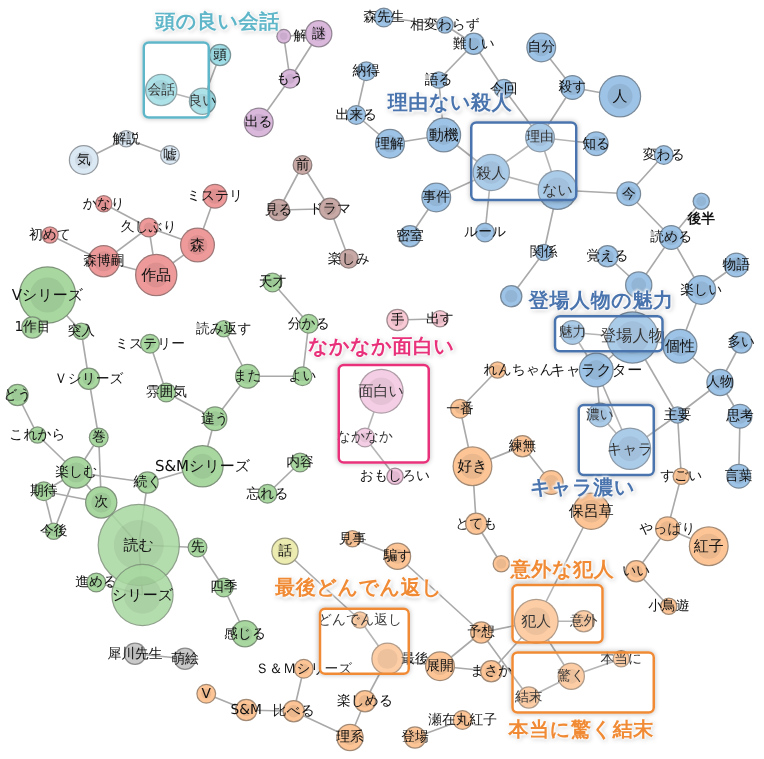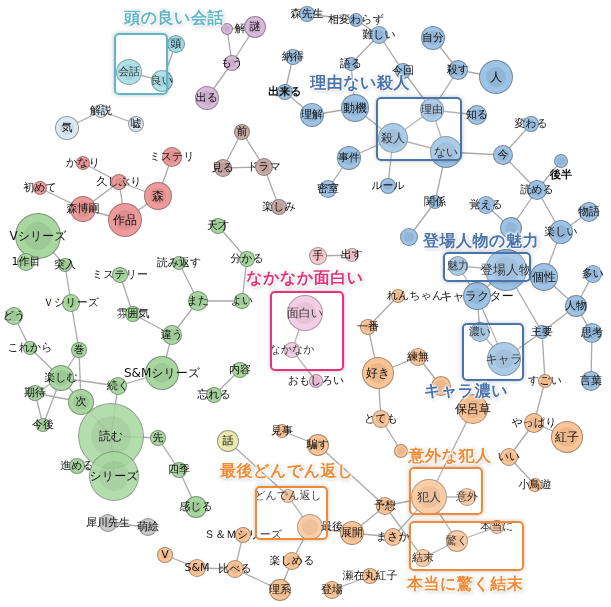--- a/index.html
+++ b/index.html
@@ -225,21 +225,21 @@
         <div class="inner" style="background: rgb(157, 195, 230); filter: brightness(0.93);"></div>
       </div>
       <div class="label" style="left: 458px; top: 70px;">殺す</div>
       <div class="node" style="left: 479px; top: 60px; width: 34px; height: 34px; background: rgb(157, 195, 230);">
         <div class="inner" style="background: rgb(157, 195, 230); filter: brightness(0.93);"></div>
       </div>
       <div class="label" style="left: 496px; top: 77px; font-size: 12px;">人</div>
       <div class="node" style="left: 277px; top: 84px; width: 16px; height: 16px; background: rgb(157, 195, 230);">
         <div class="inner" style="background: rgb(157, 195, 230); filter: brightness(0.93);"></div>
       </div>
-      <div class="label" style="left: 285px; top: 92px; font-weight: bold;">出来る</div>
+      <div class="label" style="left: 285px; top: 92px;">出来る</div>
       <div class="node" style="left: 341px; top: 94px; width: 28px; height: 28px; background: rgb(157, 195, 230);">
         <div class="inner" style="background: rgb(157, 195, 230); filter: brightness(0.93);"></div>
       </div>
       <div class="label" style="left: 355px; top: 108px; font-size: 12px;">動機</div>
       <div class="node" style="left: 300px; top: 103px; width: 24px; height: 24px; background: rgb(157, 195, 230);">
         <div class="inner" style="background: rgb(157, 195, 230); filter: brightness(0.93);"></div>
       </div>
       <div class="label" style="left: 312px; top: 115px;">理解</div>
       <div class="node" style="left: 420px; top: 98px; width: 24px; height: 24px; background: rgb(157, 195, 230);">
         <div class="inner" style="background: rgb(157, 195, 230); filter: brightness(0.93);"></div>
@@ -323,21 +323,21 @@
         <div class="inner" style="background: rgb(157, 195, 230); filter: brightness(0.93);"></div>
       </div>
       <div class="label" style="left: 593px; top: 274px;">多い</div>
       <div class="node" style="left: 463px; top: 282px; width: 28px; height: 28px; background: rgb(157, 195, 230);">
         <div class="inner" style="background: rgb(157, 195, 230); filter: brightness(0.93);"></div>
       </div>
       <div class="label" style="left: 477px; top: 296px; font-size: 12px;">キャラクター</div>
       <div class="node" style="left: 565px; top: 295px; width: 22px; height: 22px; background: rgb(157, 195, 230);">
         <div class="inner" style="background: rgb(157, 195, 230); filter: brightness(0.93);"></div>
       </div>
-      <div class="label" style="left: 576px; top: 306px;">人物</div>
+      <div class="label" style="left: 576px; top: 306px; font-family: Liberation Serif, serif;">人物</div>
       <div class="node" style="left: 470px; top: 322px; width: 20px; height: 20px; background: rgb(157, 195, 230);">
         <div class="inner" style="background: rgb(157, 195, 230); filter: brightness(0.93);"></div>
       </div>
       <div class="label" style="left: 480px; top: 332px;">濃い</div>
       <div class="node" style="left: 535px; top: 325px; width: 14px; height: 14px; background: rgb(157, 195, 230);">
         <div class="inner" style="background: rgb(157, 195, 230); filter: brightness(0.93);"></div>
       </div>
       <div class="label" style="left: 542px; top: 332px;">主要</div>
       <div class="node" style="left: 582px; top: 323px; width: 20px; height: 20px; background: rgb(157, 195, 230);">
         <div class="inner" style="background: rgb(157, 195, 230); filter: brightness(0.93);"></div>

